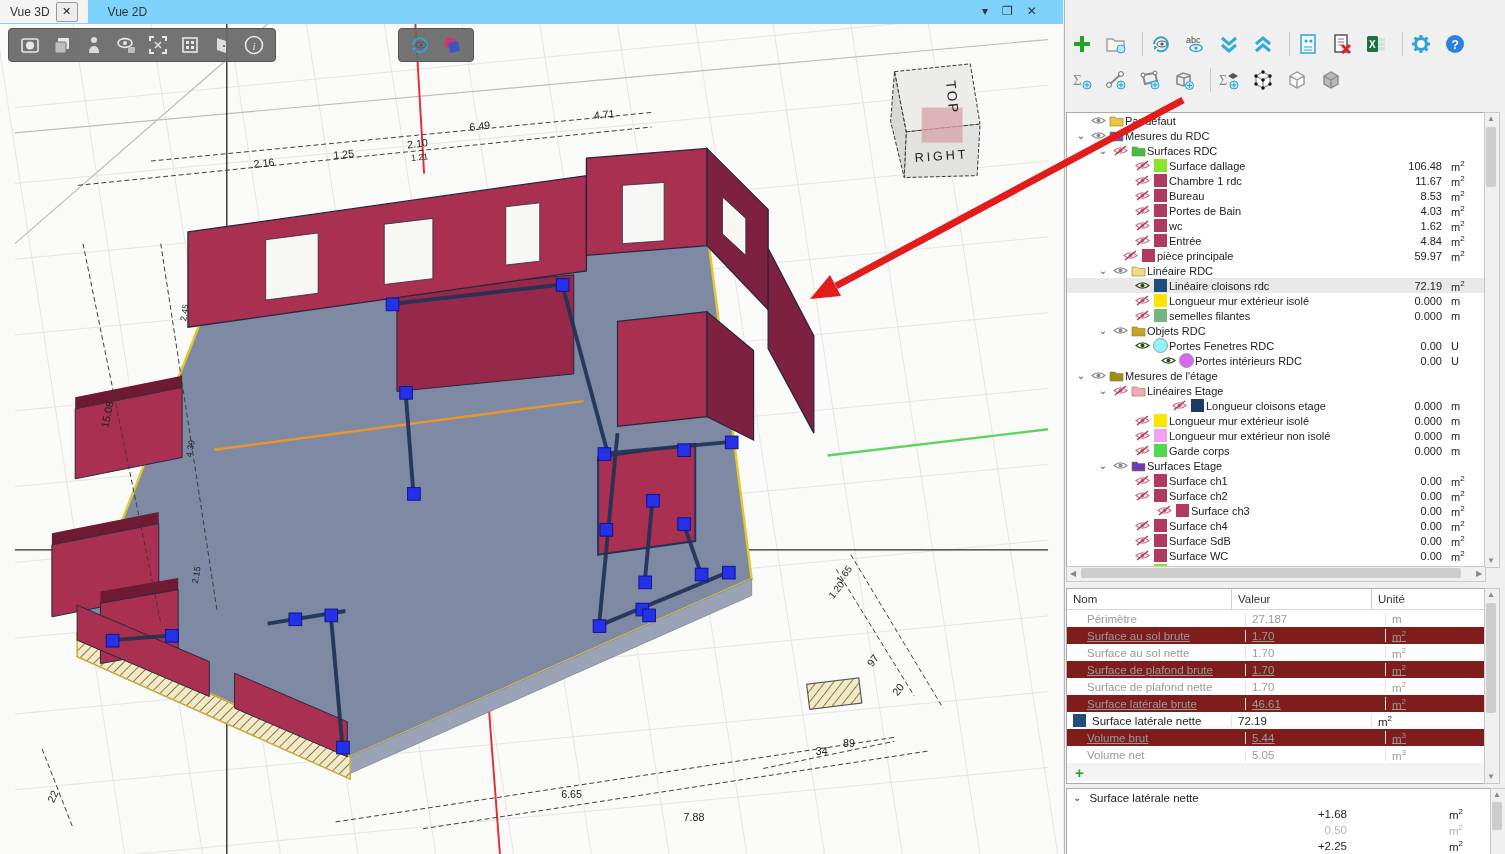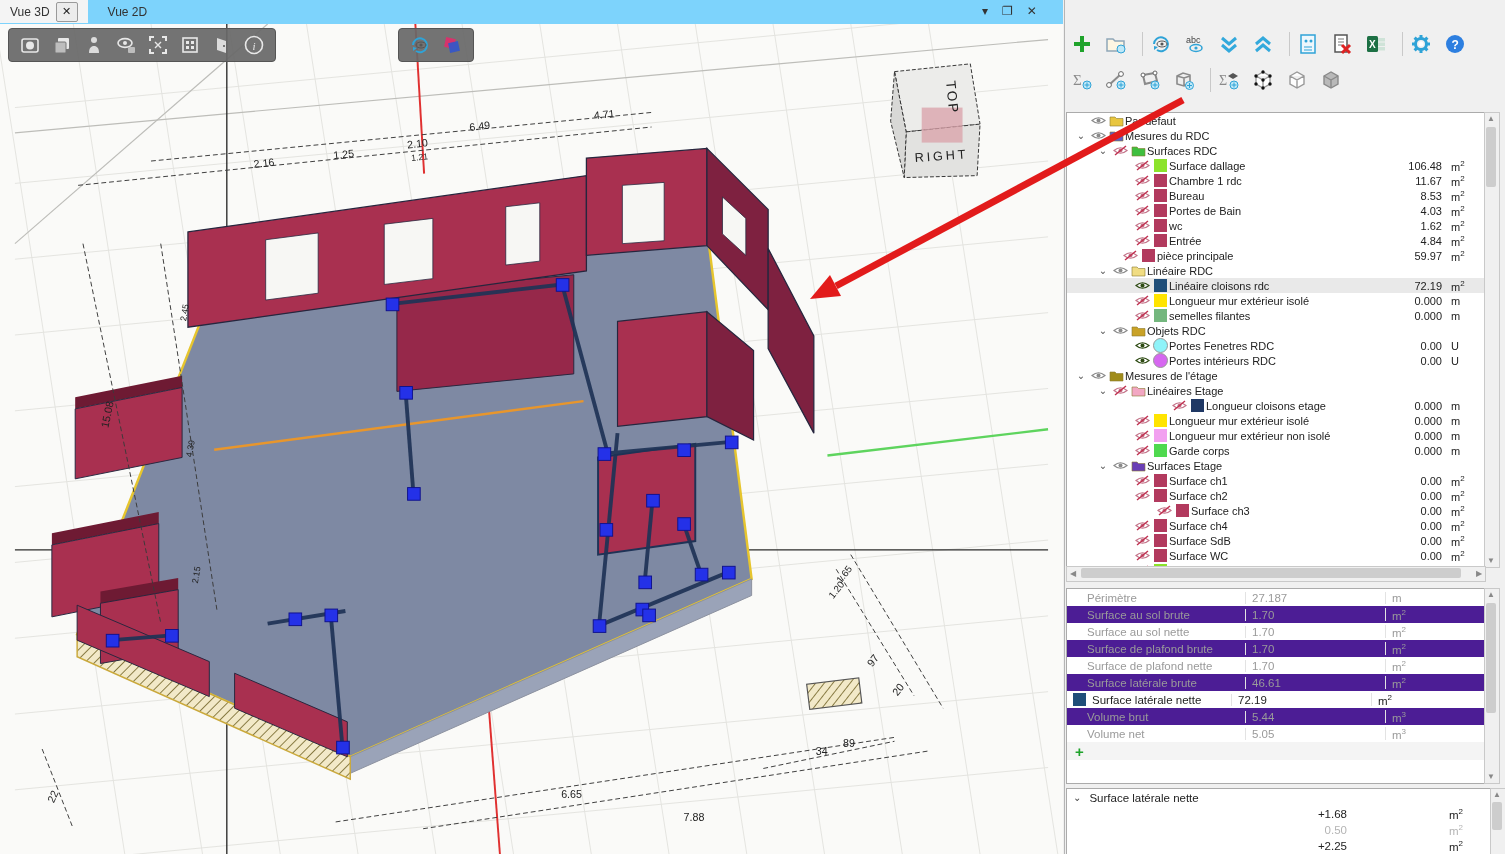--- a/index.html
+++ b/index.html
@@ -44,21 +44,21 @@
   .vscroll{position:absolute;width:14px;background:#f0f0f0;border:1px solid #c9c9c9;}
   .vthumb{position:absolute;left:1px;width:10px;background:#cdcdcd;border-radius:2px;}
   .sarrow{position:absolute;left:0;width:12px;height:12px;color:#888;font-size:8px;text-align:center;line-height:12px;}
   .hscroll{position:absolute;height:14px;background:#f0f0f0;border:1px solid #c9c9c9;}
   .hthumb{position:absolute;top:1px;height:10px;background:#cdcdcd;border-radius:2px;}
   
   #valtable{position:absolute;left:1066px;top:588px;width:418px;height:194px;background:#fff;
             border:1px solid #ababab;font-size:11.5px;overflow:hidden;}
   .vt-head{display:flex;height:20px;align-items:center;border-bottom:1px solid #d8d8d8;color:#333;}
   .vt-row{display:flex;height:17px;align-items:center;color:#9a9a9a;}
-  .vt-row.shade{background:#4c1d95;}
+  .vt-row.shade{background:#7f1d1d;text-decoration:underline;}
   .vt-row.current{color:#222;}
   .vt-c1{flex:0 0 158px;padding-left:20px;display:flex;align-items:center;gap:6px;overflow:hidden;}
   .vt-c1.hdr{padding-left:6px;}
   .vt-c2{flex:0 0 133px;border-left:1px solid #e3e3e3;padding-left:6px;}
   .vt-head .vt-c2,.vt-head .vt-c3{border-left:1px solid #d0d0d0;height:100%;display:flex;align-items:center;}
   .vt-c3{flex:1;border-left:1px solid #e3e3e3;padding-left:6px;}
   .vt-add{height:18px;display:flex;align-items:center;padding-left:8px;background:#f4f4f4;
           color:#1fa32b;font-weight:bold;font-size:15px;}
   
   #detail{position:absolute;left:1066px;top:788px;width:424px;height:66px;background:#fff;
@@ -726,21 +726,21 @@
           <circle cx="7.5" cy="5.5" r="2" fill="#2d4a12"></circle>
         </svg>
       </span>
       <span class="t-ico">
         <span class="dotsw" style="background: rgb(143, 243, 249); border: 1px solid rgb(153, 153, 153);"></span>
       </span>
       <span class="t-label">Portes Fenetres RDC</span>
       <span class="t-val">0.00</span>
       <span class="t-unit">U</span>
     </div>
-    <div class="trow" style="padding-left: 50px;">
+    <div class="trow" style="padding-left: 76px;">
       <span class="t-chev"></span>
       <span class="t-eye">
         <svg width="15" height="11" viewBox="0 0 15 11">
           <path d="M1 5.5Q7.5 0 14 5.5Q7.5 11 1 5.5Z" fill="none" stroke="#2d4a12" stroke-width="1.2"></path>
           <circle cx="7.5" cy="5.5" r="2" fill="#2d4a12"></circle>
         </svg>
       </span>
       <span class="t-ico">
         <span class="dotsw" style="background: rgb(214, 103, 240); border: 1px solid rgb(153, 153, 153);"></span>
       </span>
@@ -983,20 +983,25 @@
     <div class="sarrow" style="bottom:0;">▼</div>
   <div class="vthumb" style="top:14px;height:60px;"></div>
 </div>
 <div class="hscroll" style="left:1066px;top:566px;width:418px;">
   <div class="sarrow" style="left:0;top:1px;">◀</div>
     <div class="sarrow" style="left:406px;top:1px;">▶</div>
   <div class="hthumb" style="left:14px;width:380px;"></div>
 </div>
 
 <div id="valtable">
+    <div class="vt-head">
+      <div class="vt-c1 hdr">Nom</div>
+      <div class="vt-c2">Valeur</div>
+      <div class="vt-c3">Unité</div>
+    </div>
     <div class="vt-row">
       <div class="vt-c1">
         <span>Périmètre</span>
       </div>
       <div class="vt-c2">27.187</div>
       <div class="vt-c3">m</div>
     </div>
     <div class="vt-row shade">
       <div class="vt-c1">
         <span>Surface au sol brute</span>

